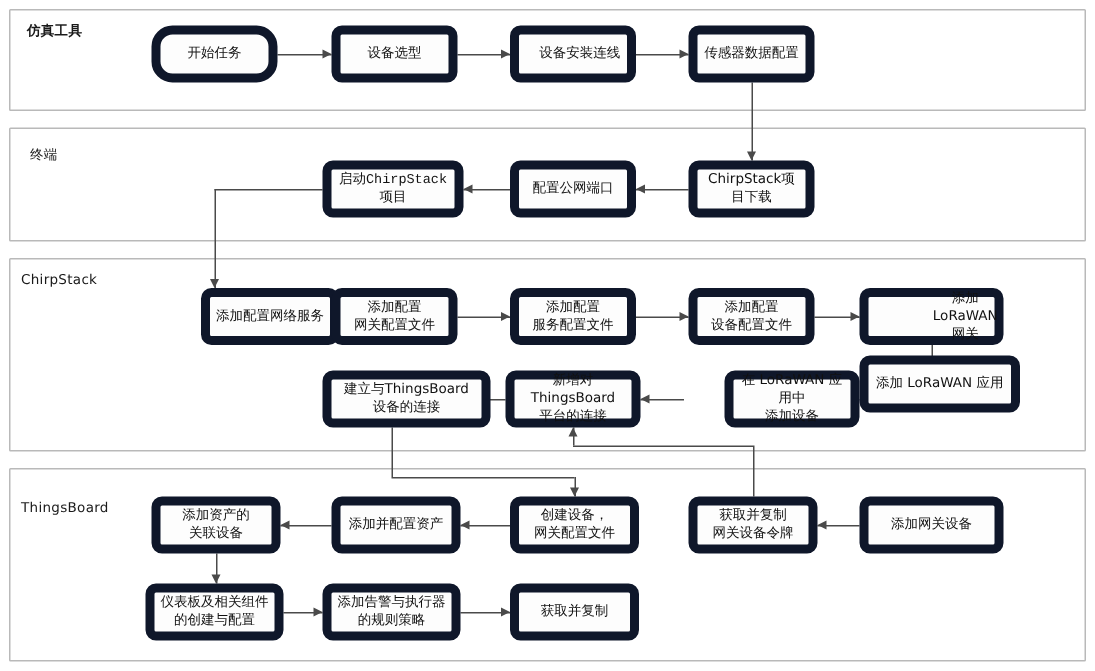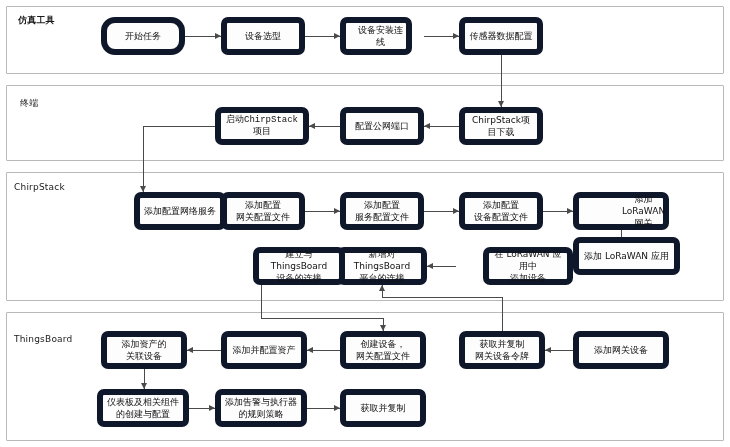--- a/index.html
+++ b/index.html
@@ -150,21 +150,21 @@
       <div class="node pill" style="left: 101px; top: 17px; width: 84px; height: 38px;">
         <div>
           <span>开始任务</span>
         </div>
       </div>
       <div class="node" style="left: 221px; top: 17px; width: 84px; height: 38px;">
         <div>
           <span>设备选型</span>
         </div>
       </div>
-      <div class="node" style="left: 340px; top: 17px; width: 72px; height: 38px; padding-left: 12px;">
+      <div class="node" style="left: 340px; top: 17px; width: 84px; height: 38px; padding-left: 12px;">
         <div>
           <span>设备安装连线</span>
         </div>
       </div>
       <div class="node" style="left: 459px; top: 17px; width: 84px; height: 38px;">
         <div>
           <span>传感器数据配置</span>
         </div>
       </div>
       <div class="node" style="left: 459px; top: 107px; width: 84px; height: 38px;">
@@ -220,21 +220,21 @@
           <span>在 LoRaWAN 应用中</span>
           <span>添加设备</span>
         </div>
       </div>
       <div class="node" style="left: 337px; top: 247px; width: 90px; height: 38px;">
         <div>
           <span>新增对ThingsBoard</span>
           <span>平台的连接</span>
         </div>
       </div>
-      <div class="node" style="left: 215px; top: 247px; width: 92px; height: 38px; margin-left: 38px;">
+      <div class="node" style="left: 215px; top: 247px; width: 112px; height: 38px;">
         <div>
           <span>建立与ThingsBoard</span>
           <span>设备的连接</span>
         </div>
       </div>
       <div class="node" style="left: 573px; top: 331px; width: 96px; height: 38px;">
         <div>
           <span>添加网关设备</span>
         </div>
       </div>

